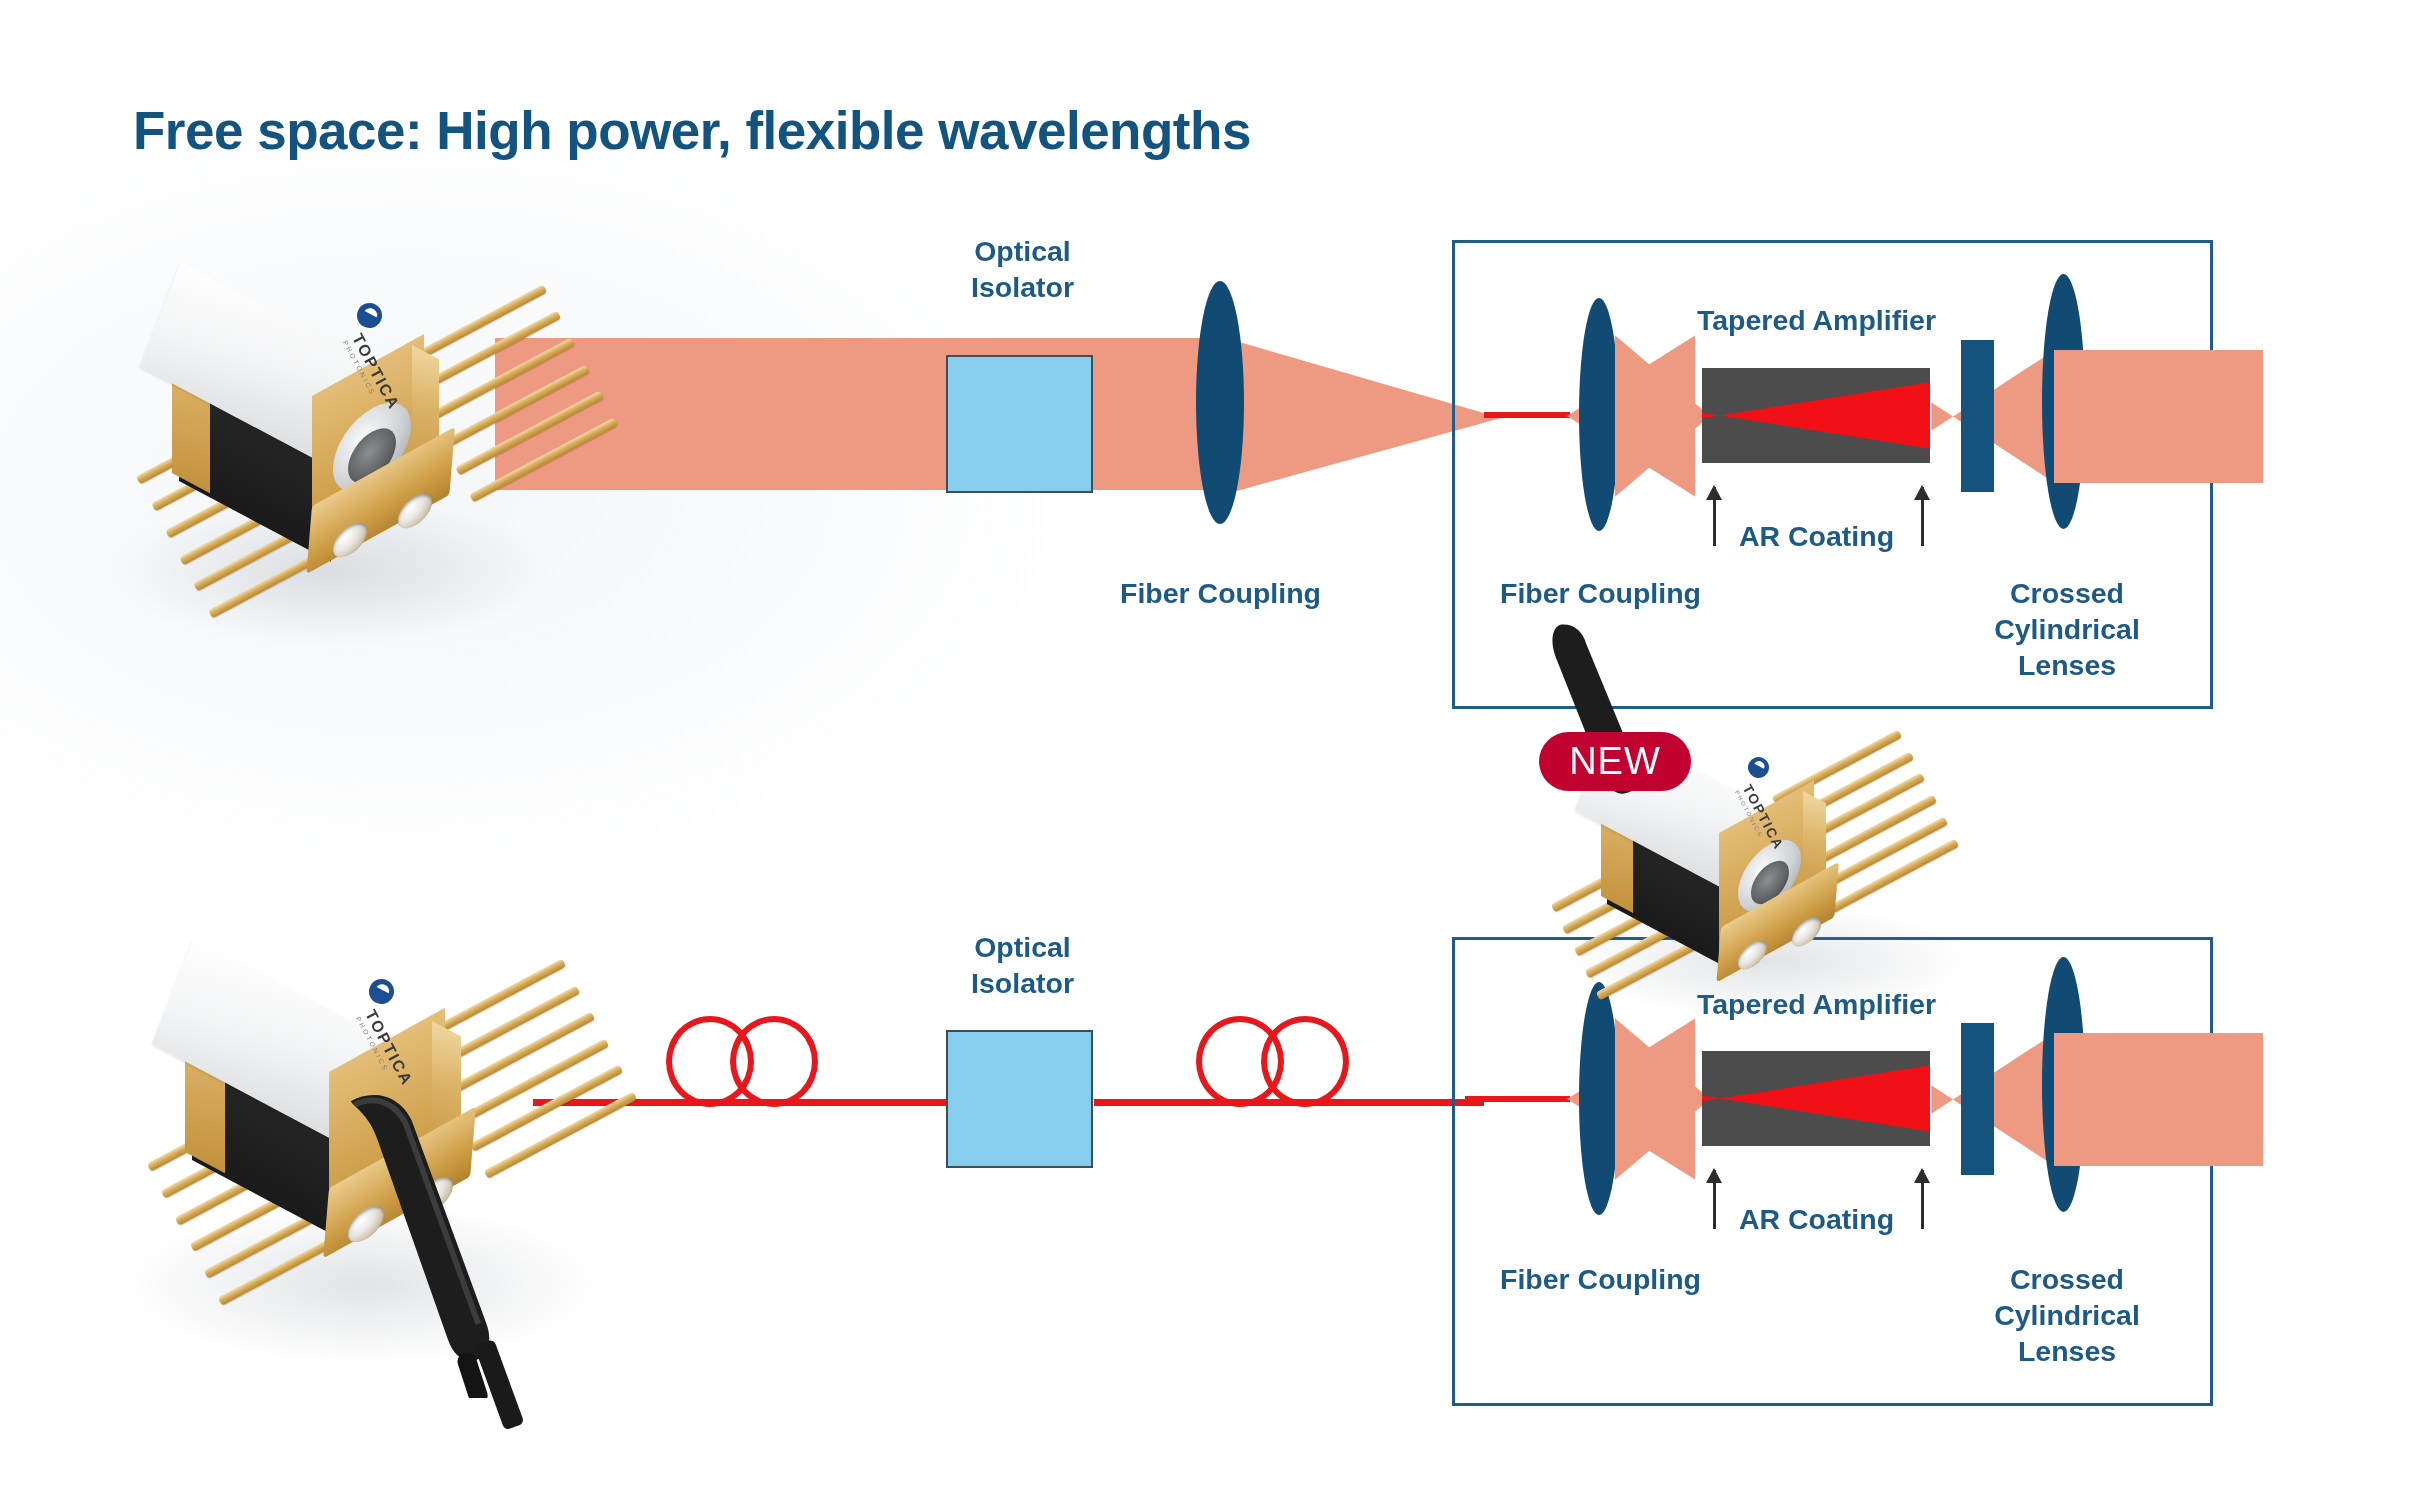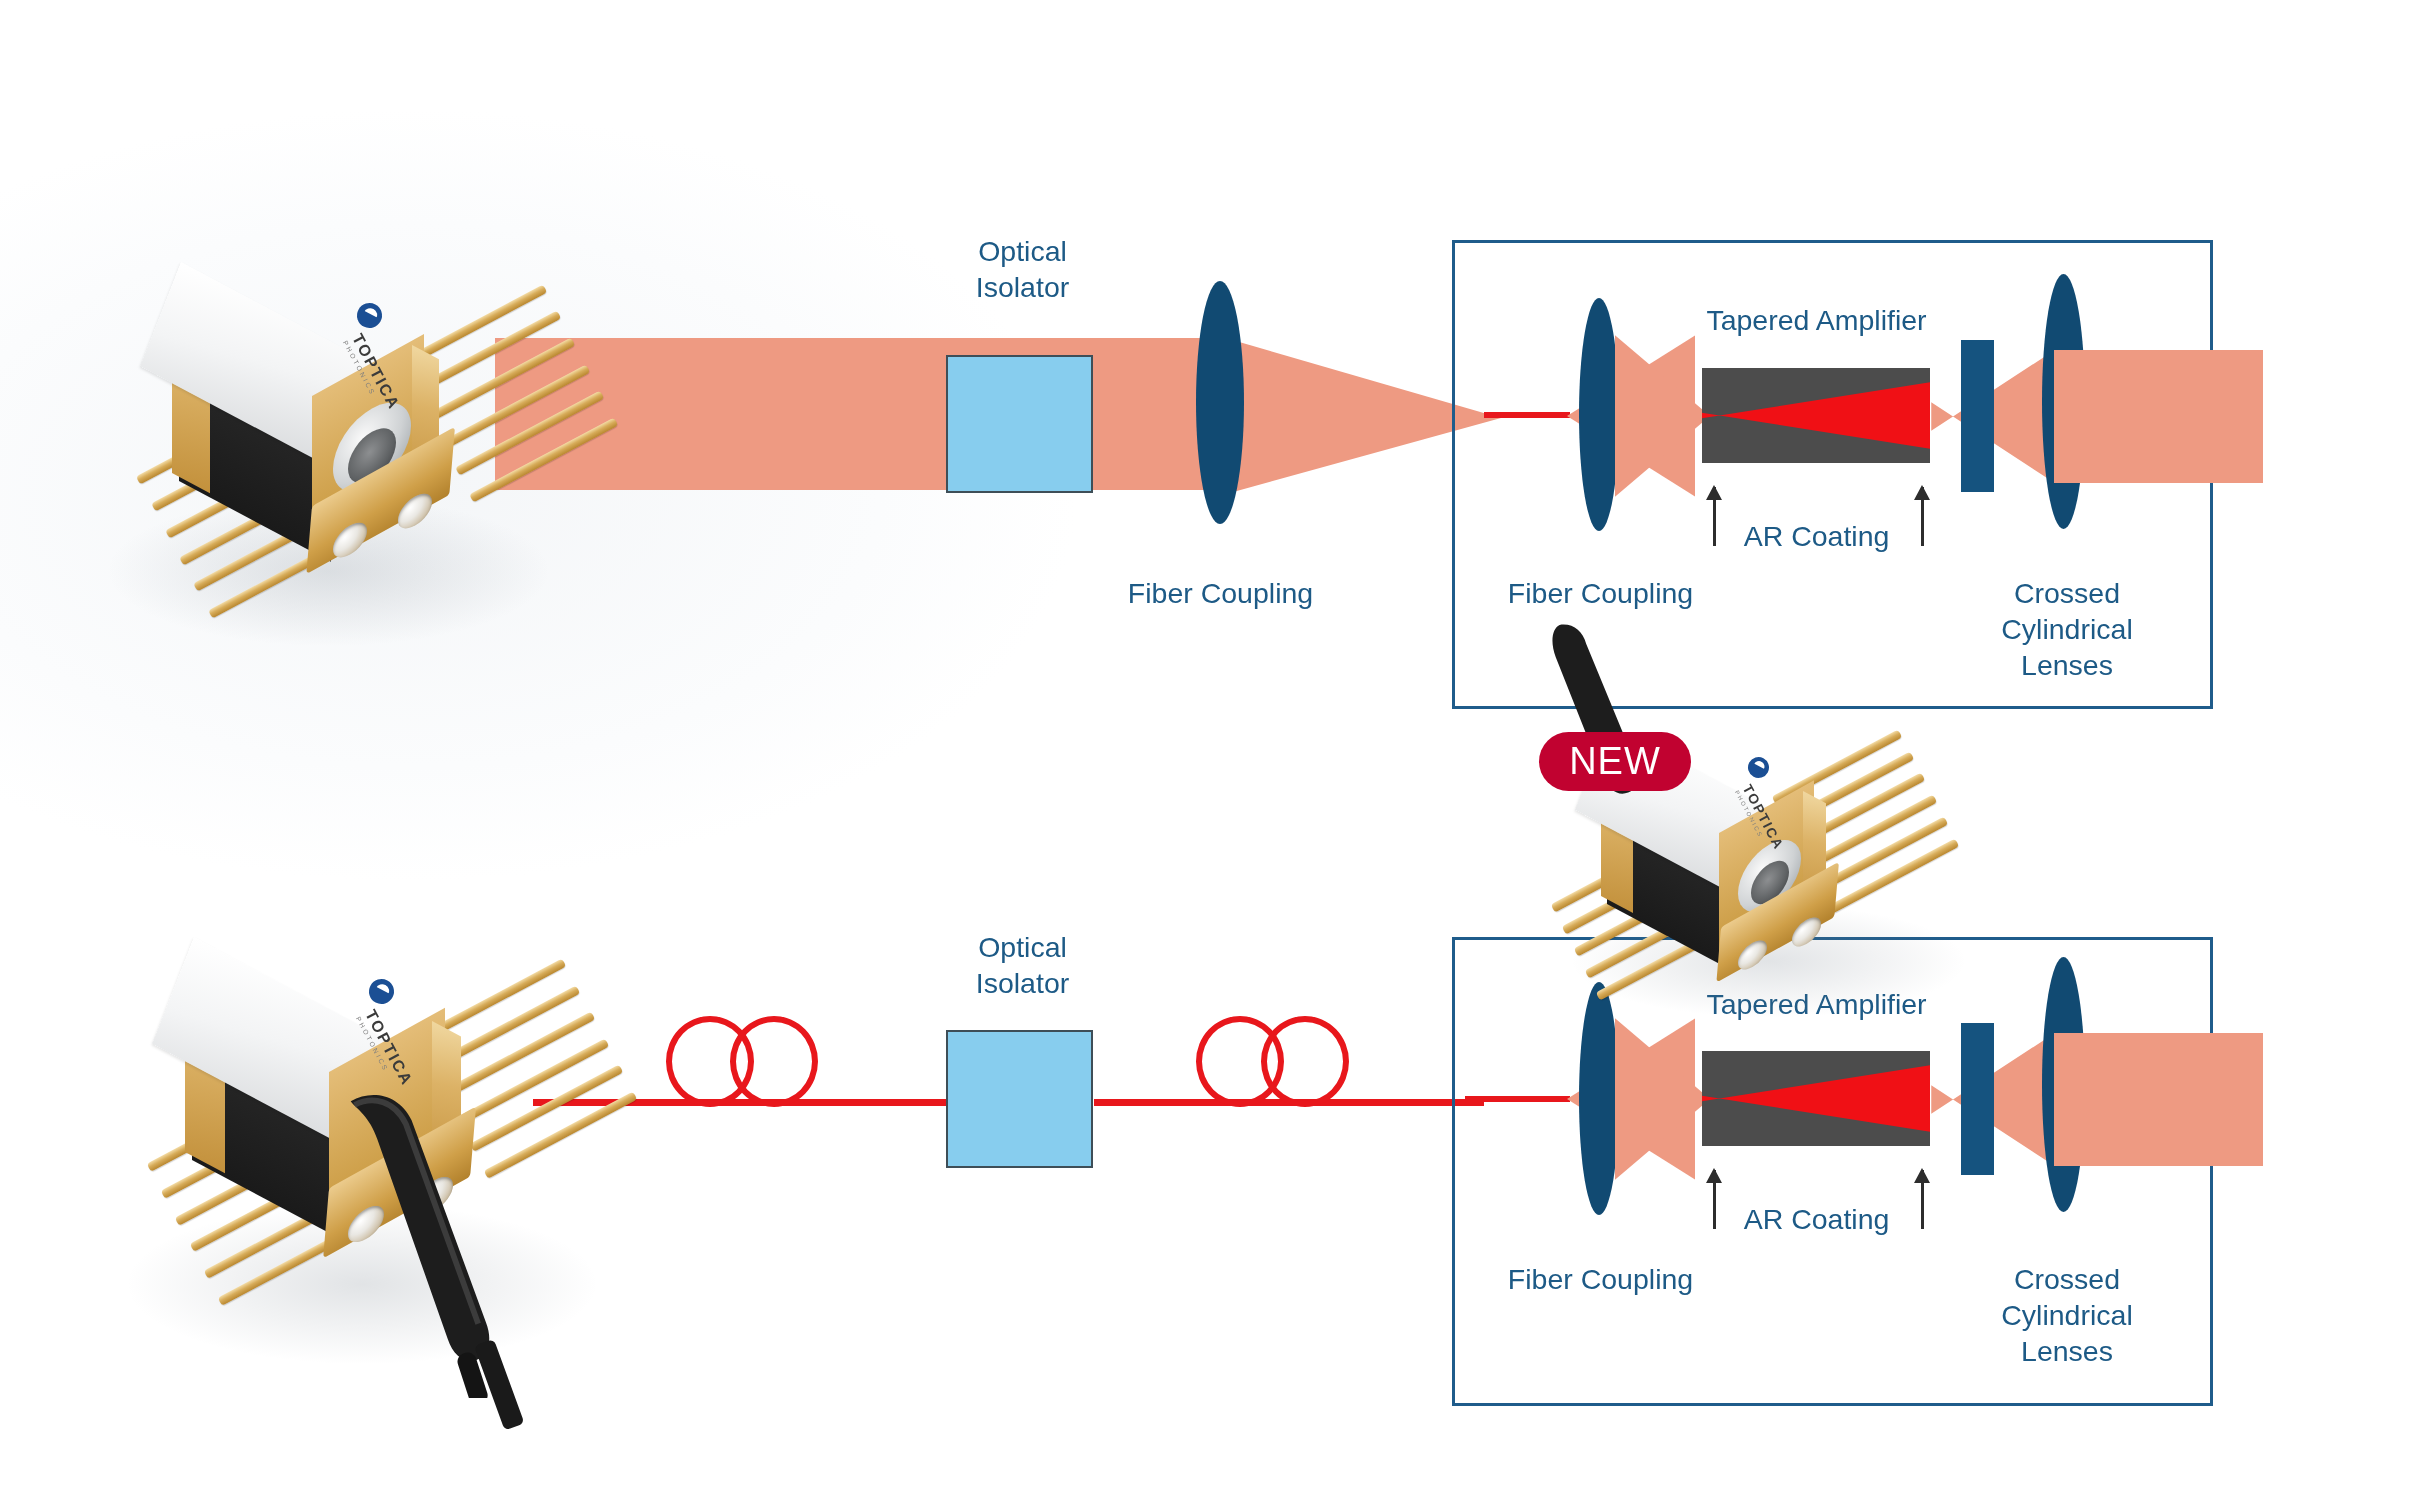--- a/index.html
+++ b/index.html
@@ -45,21 +45,21 @@
   }
   .fiber-line{position:absolute;background:#e8171c;height:6.7px;}
   .fiber-loop{
     position:absolute;border:6.7px solid #e8171c;border-radius:50%;
     background:transparent;box-sizing:border-box;
   }
   .lbl{
     position:absolute;color:#1d5a86;font-size:28.5px;line-height:36px;
     white-space:pre-line;
   }
-  .lbl.c{text-align:center;}
+  .lbl.c{text-align:center;font-weight:bold;}
 
   
   .ar-arrow{position:absolute;width:2.9px;background:#2d2d2d;}
   .ar-arrow::before{
     content:"";position:absolute;left:-6.7px;top:-1.9px;
     width:0;height:0;border-left:8px solid transparent;
     border-right:8px solid transparent;border-bottom:15px solid #2d2d2d;
   }
 
   
@@ -132,20 +132,21 @@
   .fiber-cable{
     position:absolute;background:#1a1a1a;border-radius:5.7px;
   }
 </style>
 </head>
 <body>
 
 <div class="stage">
   <div class="bgwash"></div>
 
+  <div class="page-title">Free space: High power, flexible wavelengths</div>
 
   <div class="beam" style="left:495px;top:338px;width:723px;height:152px;"></div>
 
   <svg class="beam-tri" style="left:1216px;top:335px;" width="285" height="162" viewBox="0 0 300 170">
     <polygon points="0,0 0,170 300,87" fill="#ee9a82"></polygon>
   </svg>
 
   <div class="fiber-line" style="left:1484px;top:412px;width:86px;height:5.7px;"></div>
 
   <div class="isolator" style="left:946px;top:355px;width:147px;height:138px;"></div>

